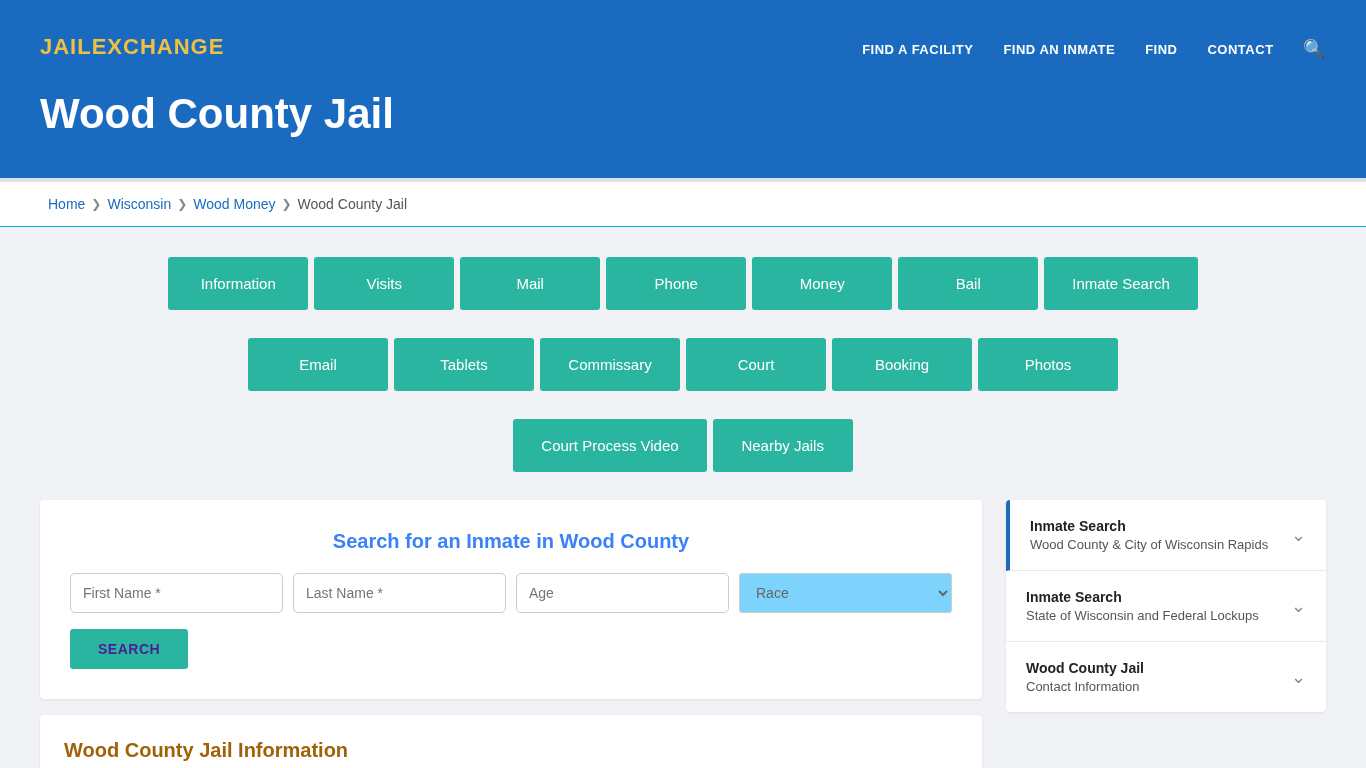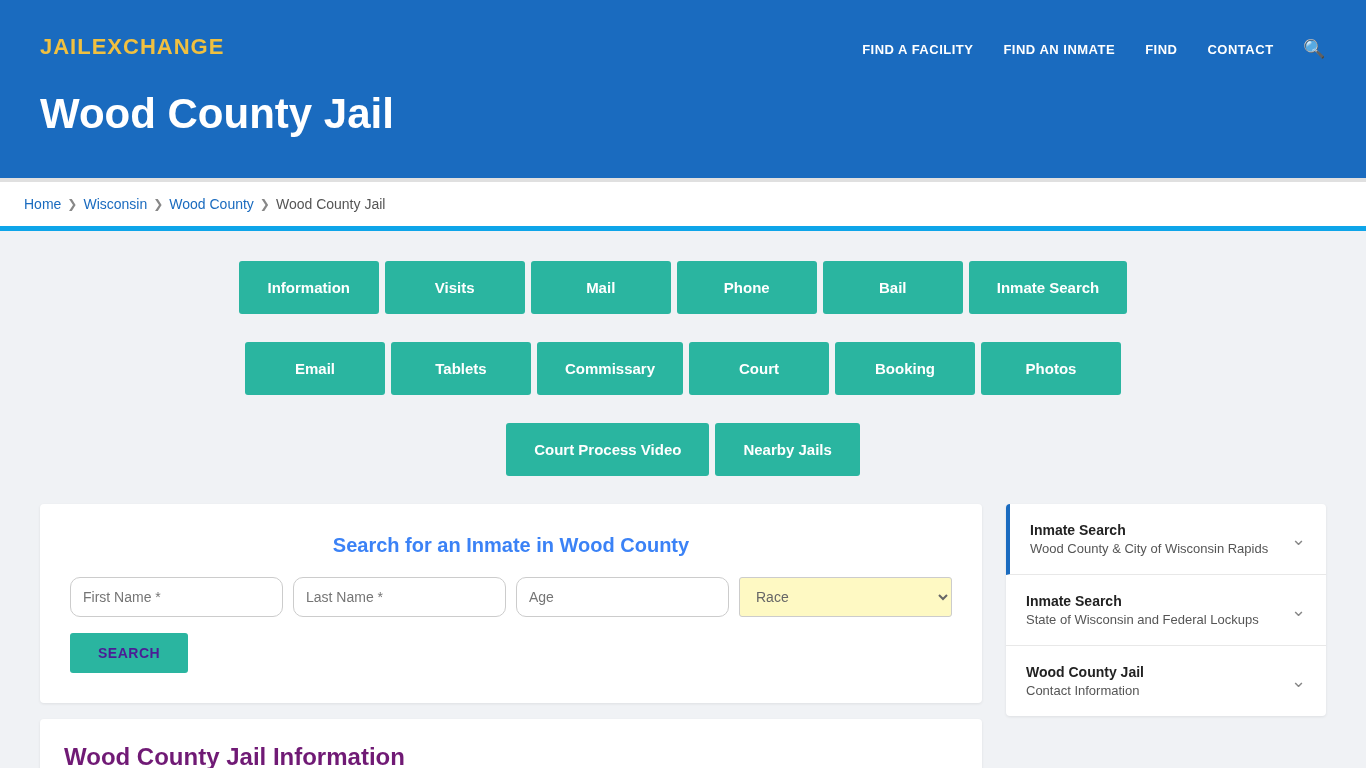--- a/index.html
+++ b/index.html
@@ -46,22 +46,22 @@
     }
     .hero h1 {
       color: white;
       font-size: 42px;
       font-weight: 800;
     }
 
     
     .breadcrumb-bar {
       background: white;
-      padding: 14px 24px;
-      border-bottom: 5px solid #0ea5e9;
+      padding: 14px 48px;
+      border-bottom: 1px solid #0ea5e9;
     }
     .breadcrumb {
       display: flex;
       align-items: center;
       gap: 6px;
       font-size: 14px;
     }
     .breadcrumb a { color: #1a6bbf; text-decoration: none; }
     .breadcrumb .sep { color: #888; font-size: 12px; }
     .breadcrumb .current { color: #555; }
@@ -79,21 +79,21 @@
       gap: 6px;
       justify-content: center;
       margin-bottom: 28px;
     }
     .grid-btn {
       background: #2ab5a0;
       color: white;
       border: none;
       padding: 18px 28px;
       font-size: 15px;
-      font-weight: 700;
+      font-weight: 400;
       cursor: pointer;
       border-radius: 3px;
       min-width: 140px;
       text-align: center;
     }
 
     
     .lower-section {
       display: flex;
       gap: 24px;
@@ -116,35 +116,35 @@
       color: #3b82f6;
     }
     .search-fields {
       display: flex;
       gap: 10px;
       margin-bottom: 16px;
       flex-wrap: wrap;
     }
     .search-fields input {
       border: 1px solid #ccc;
-      border-radius: 10px;
+      border-radius: 5px;
       padding: 10px 12px;
       font-size: 14px;
       flex: 1;
       min-width: 100px;
     }
     .search-fields select {
       border: 1px solid #ccc;
       border-radius: 3px;
       padding: 10px 12px;
       font-size: 14px;
       flex: 1;
       min-width: 120px;
       color: #666;
-      background: #fef9c3;
+      background: #7dd3fc;
     }
     .search-btn {
       background: #2ab5a0;
       color: #4c1d95;
       border: none;
       padding: 12px 28px;
       font-size: 14px;
       font-weight: 700;
       cursor: pointer;
       border-radius: 3px;
@@ -153,23 +153,23 @@
 
     
     .info-section {
       background: white;
       border-radius: 4px;
       padding: 24px;
       margin-top: 0;
       box-shadow: 0 1px 3px rgba(0,0,0,0.08);
     }
     .info-section h3 {
-      font-size: 24px;
-      font-weight: 700;
-      color: #701a75;
+      font-size: 20px;
+      font-weight: 700;
+      color: #a16207;
     }
 
     
     .sidebar {
       width: 320px;
       flex-shrink: 0;
     }
     .sidebar-card {
       background: white;
       border-radius: 4px;
@@ -225,33 +225,34 @@
 <div class="hero">
   <h1>Wood County Jail</h1>
 </div>
 
 <div class="breadcrumb-bar">
   <nav class="breadcrumb">
     <a>Home</a>
     <span class="sep">❯</span>
     <a>Wisconsin</a>
     <span class="sep">❯</span>
-    <a>Wood County</a>
+    <a>Wood Money</a>
     <span class="sep">❯</span>
     <span class="current">Wood County Jail</span>
   </nav>
 </div>
 
 <div class="main-content">
 
   <div class="btn-grid">
     <button class="grid-btn">Information</button>
     <button class="grid-btn">Visits</button>
     <button class="grid-btn">Mail</button>
     <button class="grid-btn">Phone</button>
+    <button class="grid-btn">Money</button>
     <button class="grid-btn">Bail</button>
     <button class="grid-btn">Inmate Search</button>
   </div>
   <div class="btn-grid">
     <button class="grid-btn">Email</button>
     <button class="grid-btn">Tablets</button>
     <button class="grid-btn">Commissary</button>
     <button class="grid-btn">Court</button>
     <button class="grid-btn">Booking</button>
     <button class="grid-btn">Photos</button>

